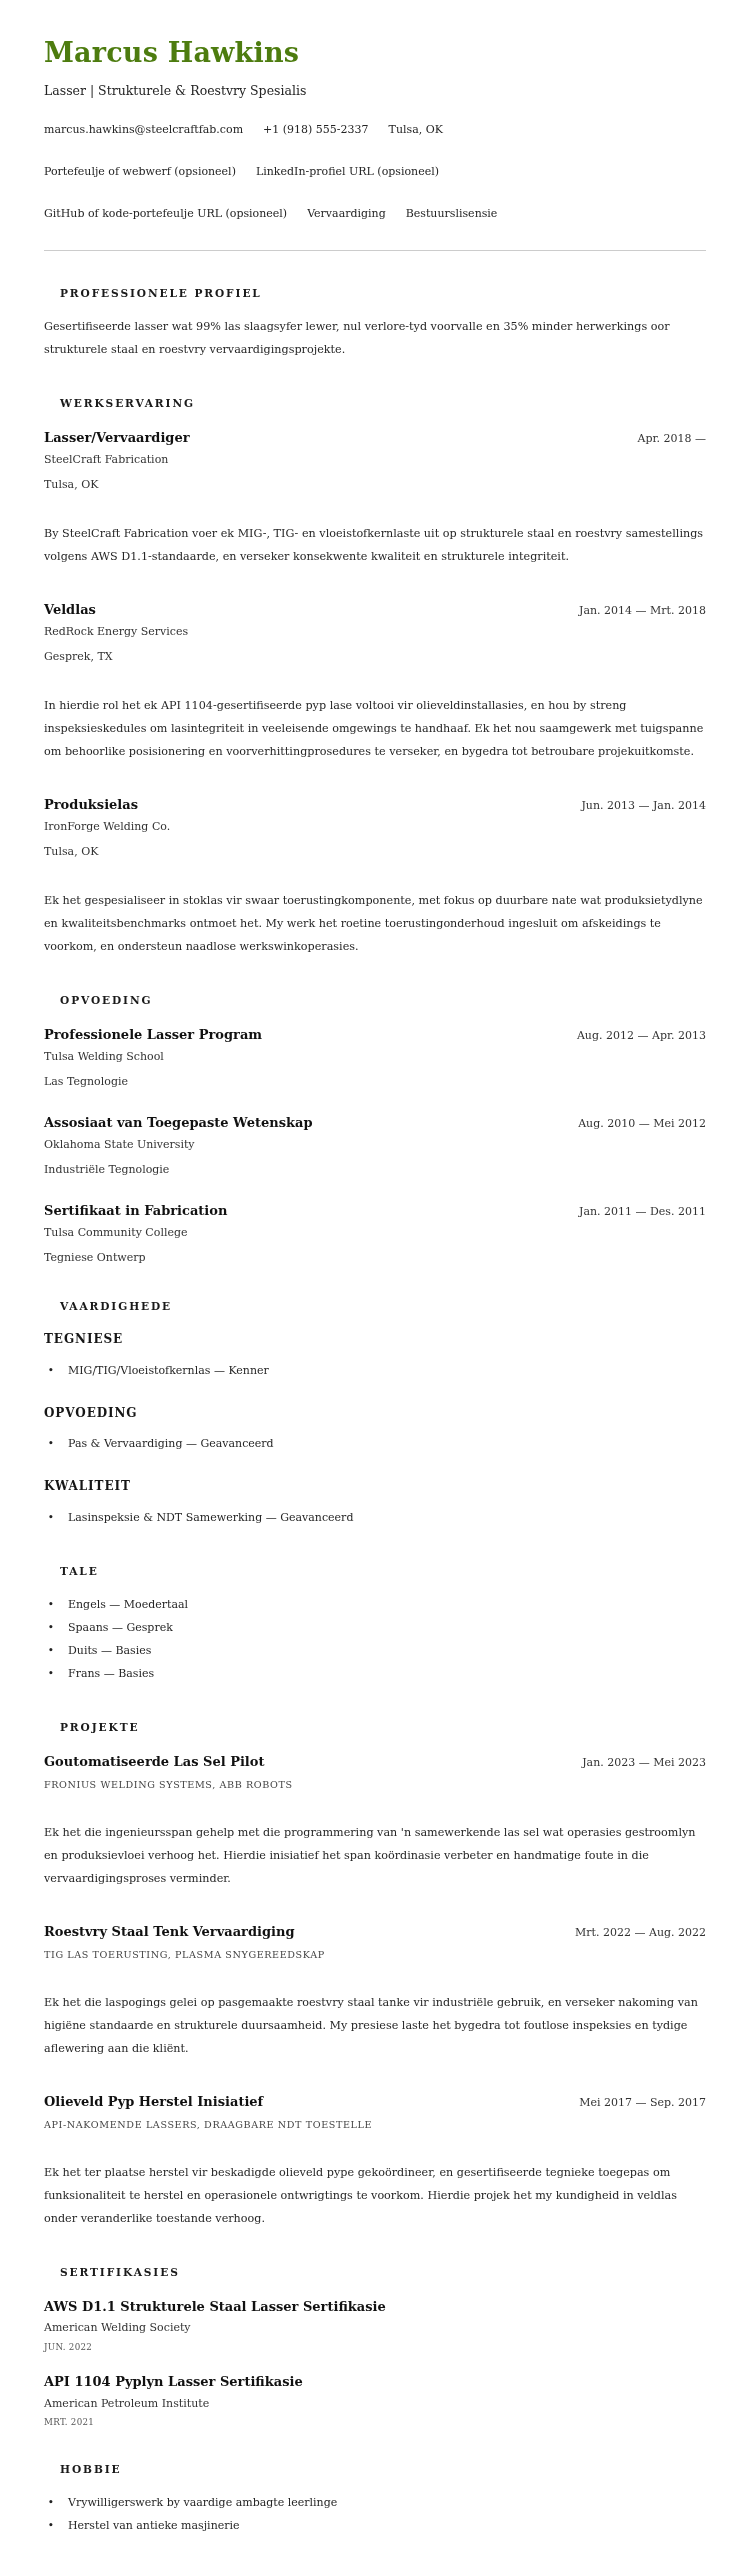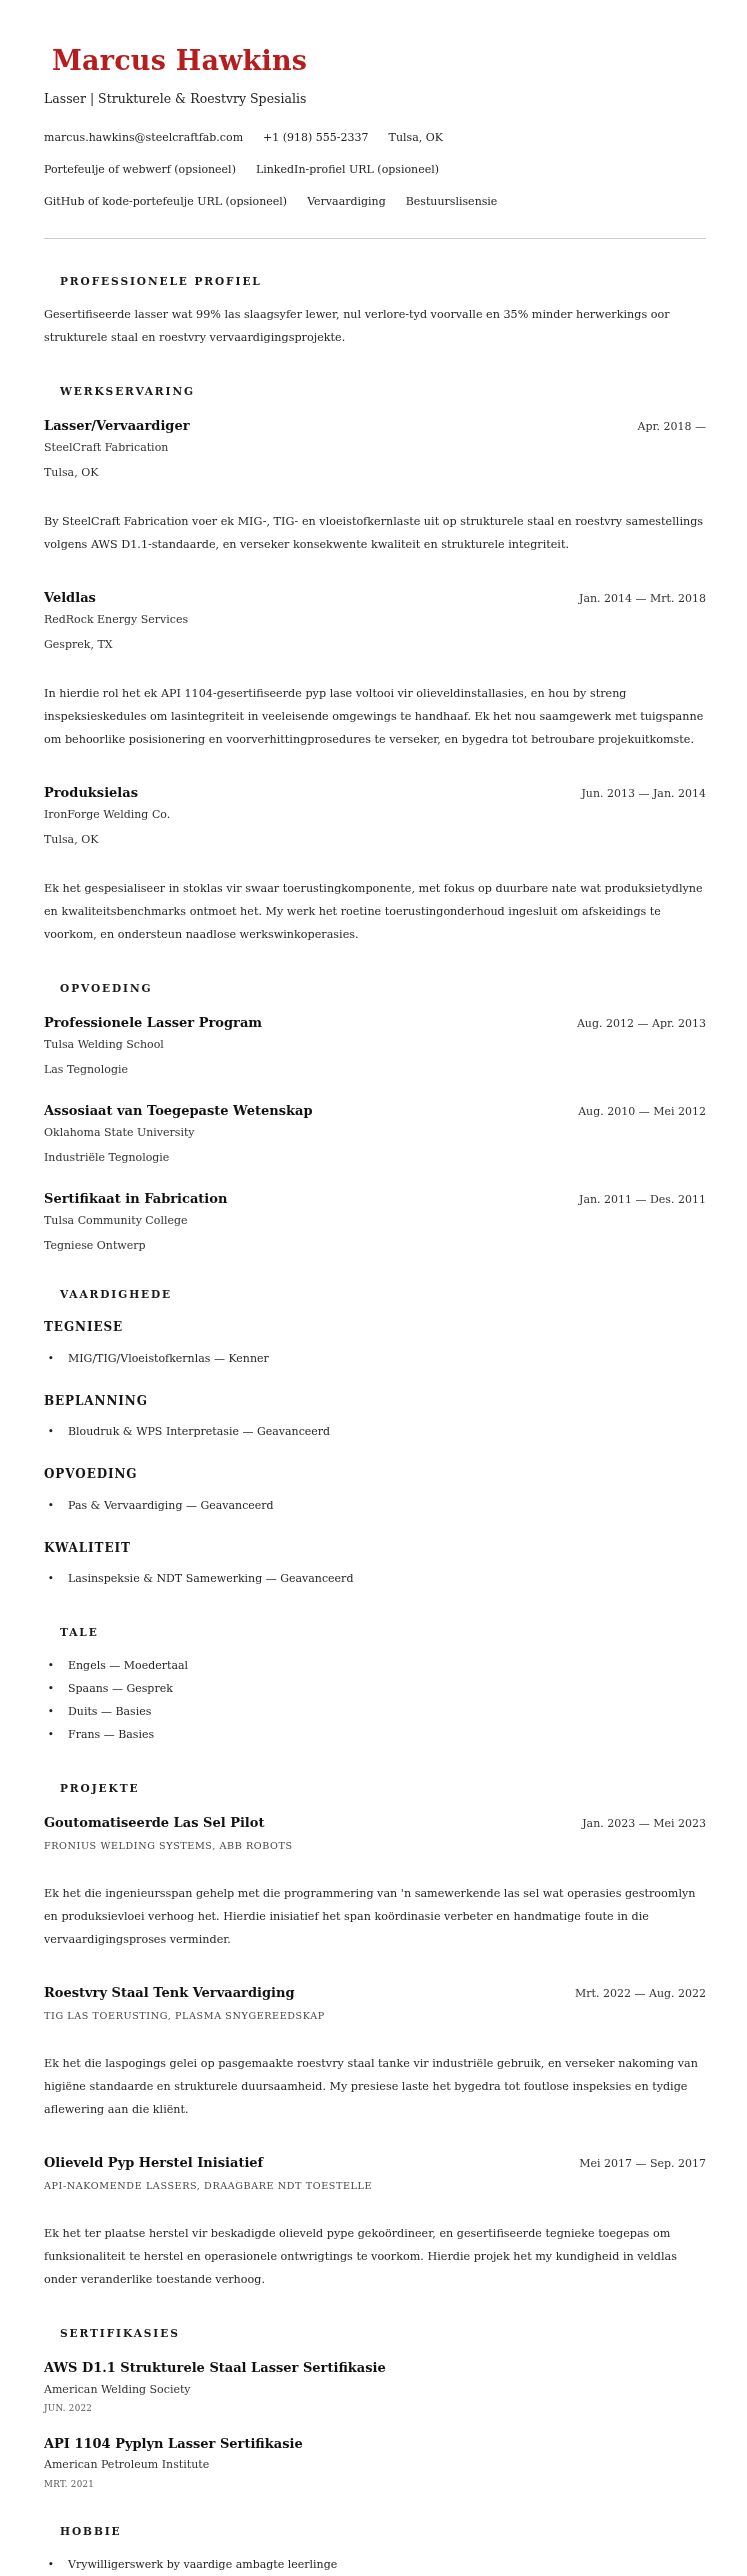--- a/index.html
+++ b/index.html
@@ -16,35 +16,35 @@
     background: #ffffff;
     padding: 39px 41px 37px 44px;
     font-family: "DejaVu Serif", "Liberation Serif", serif;
     color: #222222;
   }
 
   
   .name {
     font-size: 27px;
     font-weight: 700;
-    color: #b91c1c;
+    color: #4d7c0f;
     letter-spacing: 0.2px;
     line-height: 1.05;
-    margin: 8px;
+    margin: 0;
   }
   .subtitle {
     margin-top: 16px;
     font-size: 12.5px;
     color: #242424;
   }
   .contact {
     margin-top: 25px;
     display: flex;
     flex-direction: column;
-    gap: 19px;
+    gap: 29px;
   }
   .contact-row {
     display: flex;
     flex-wrap: wrap;
     gap: 20px;
     font-size: 11px;
     color: #242424;
   }
   .divider {
     border: none;
@@ -250,26 +250,20 @@
   <section class="section">
     <h2 class="section-title">VAARDIGHEDE</h2>
 
     <div class="skill-group">
       <h3 class="skill-group-title">TEGNIESE</h3>
       <ul class="blist">
         <li>MIG/TIG/Vloeistofkernlas — Kenner</li>
       </ul>
     </div>
 
-    <div class="skill-group">
-      <h3 class="skill-group-title">BEPLANNING</h3>
-      <ul class="blist">
-        <li>Bloudruk &amp; WPS Interpretasie — Geavanceerd</li>
-      </ul>
-    </div>
 
     <div class="skill-group">
       <h3 class="skill-group-title">OPVOEDING</h3>
       <ul class="blist">
         <li>Pas &amp; Vervaardiging — Geavanceerd</li>
       </ul>
     </div>
 
     <div class="skill-group">
       <h3 class="skill-group-title">KWALITEIT</h3>

